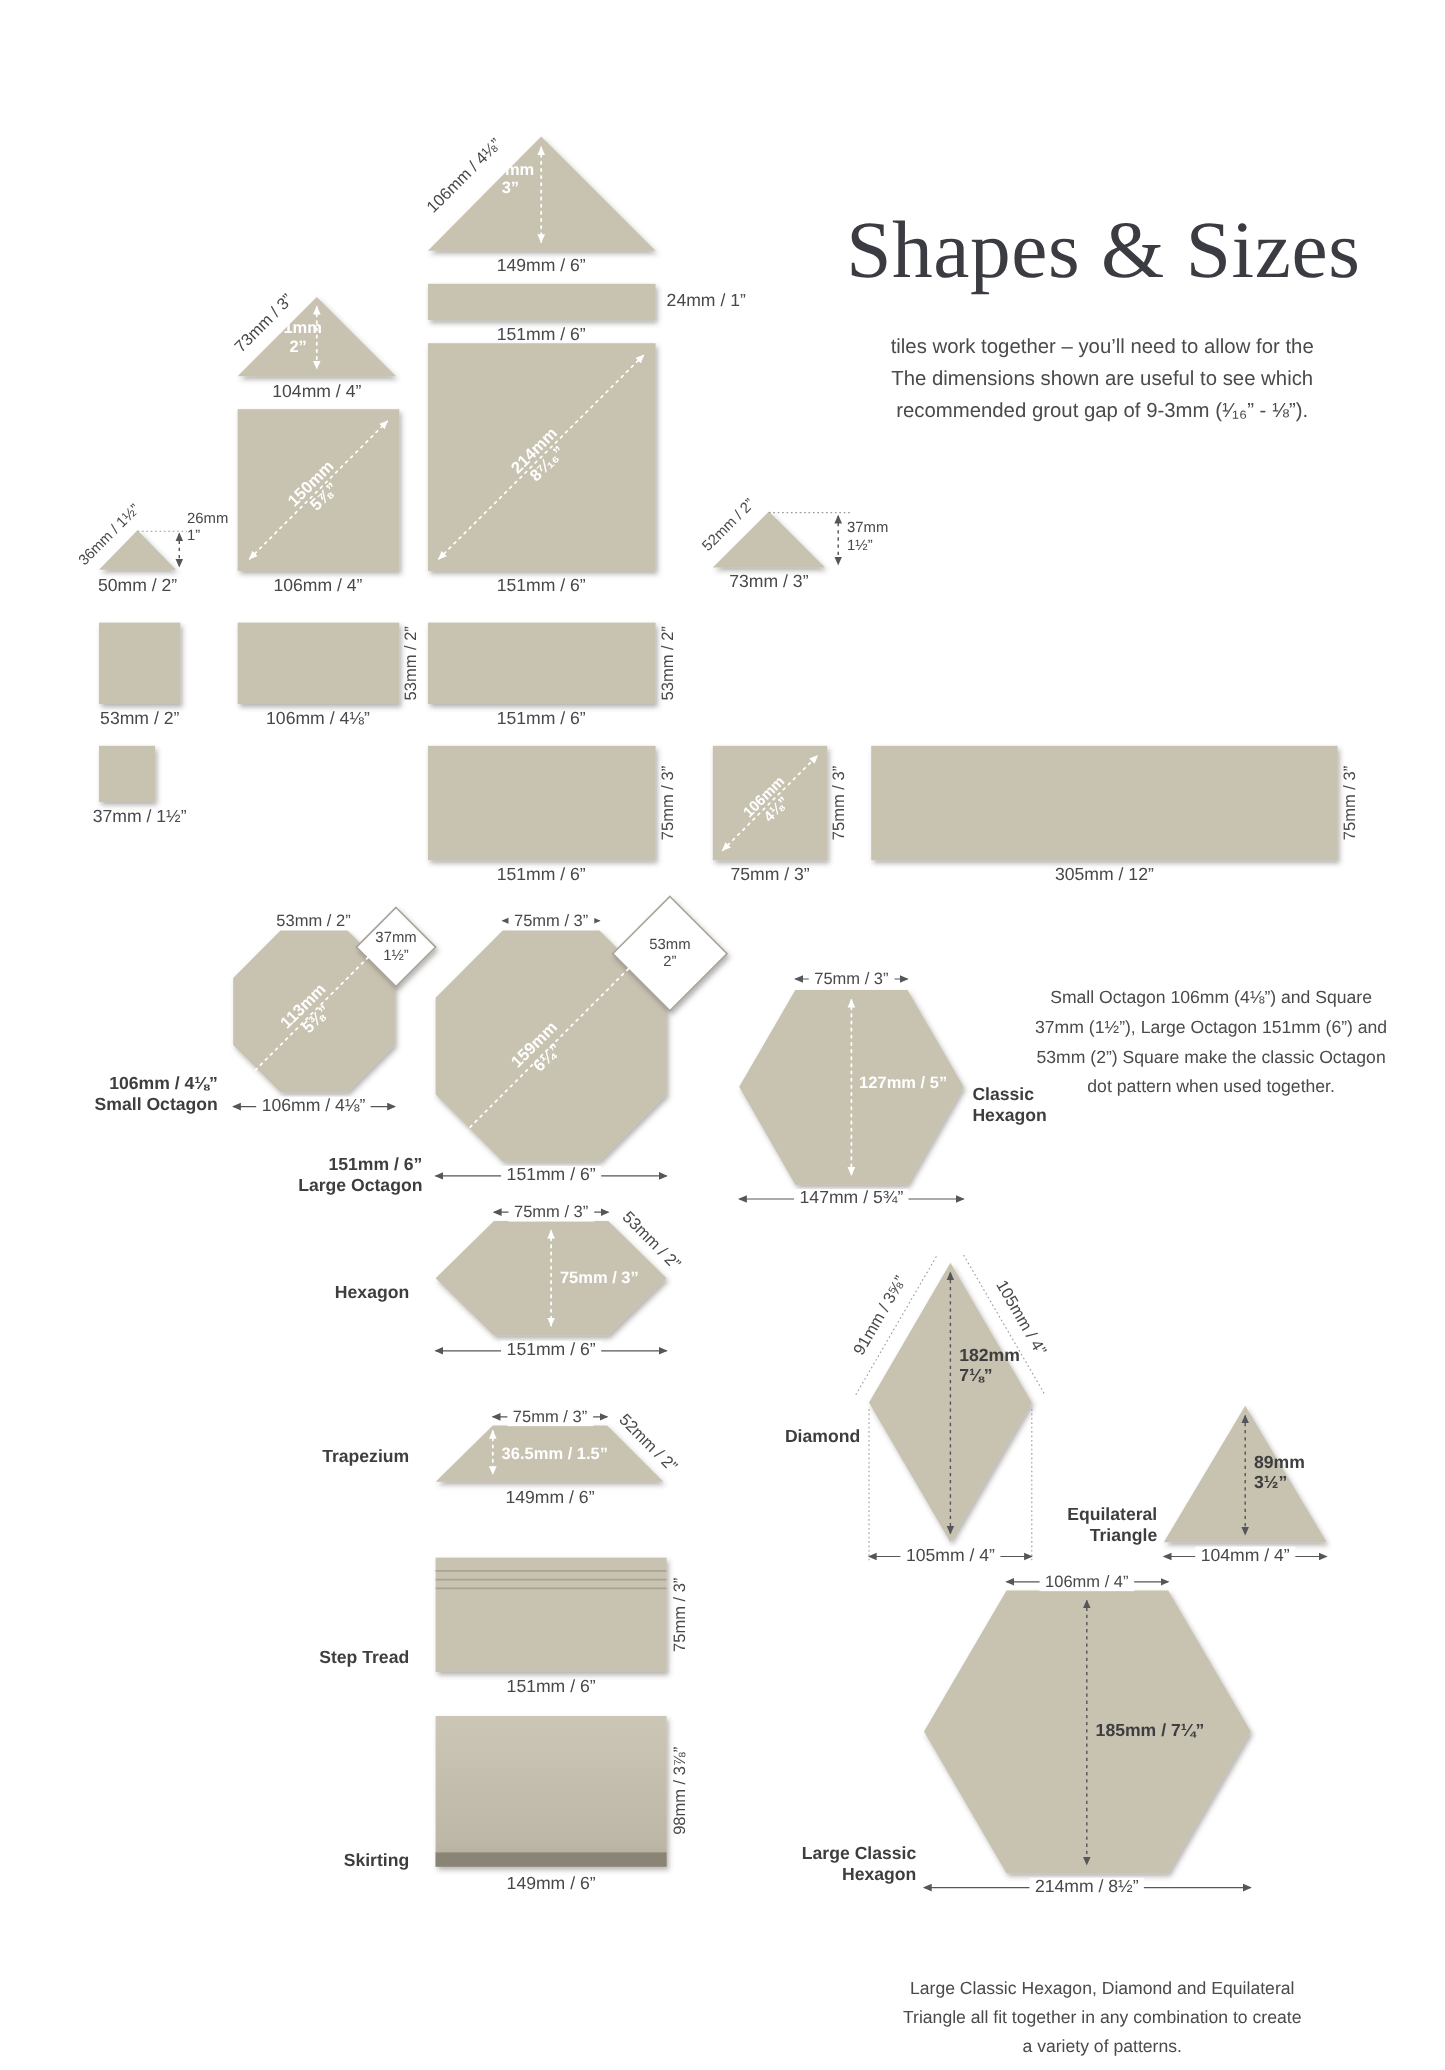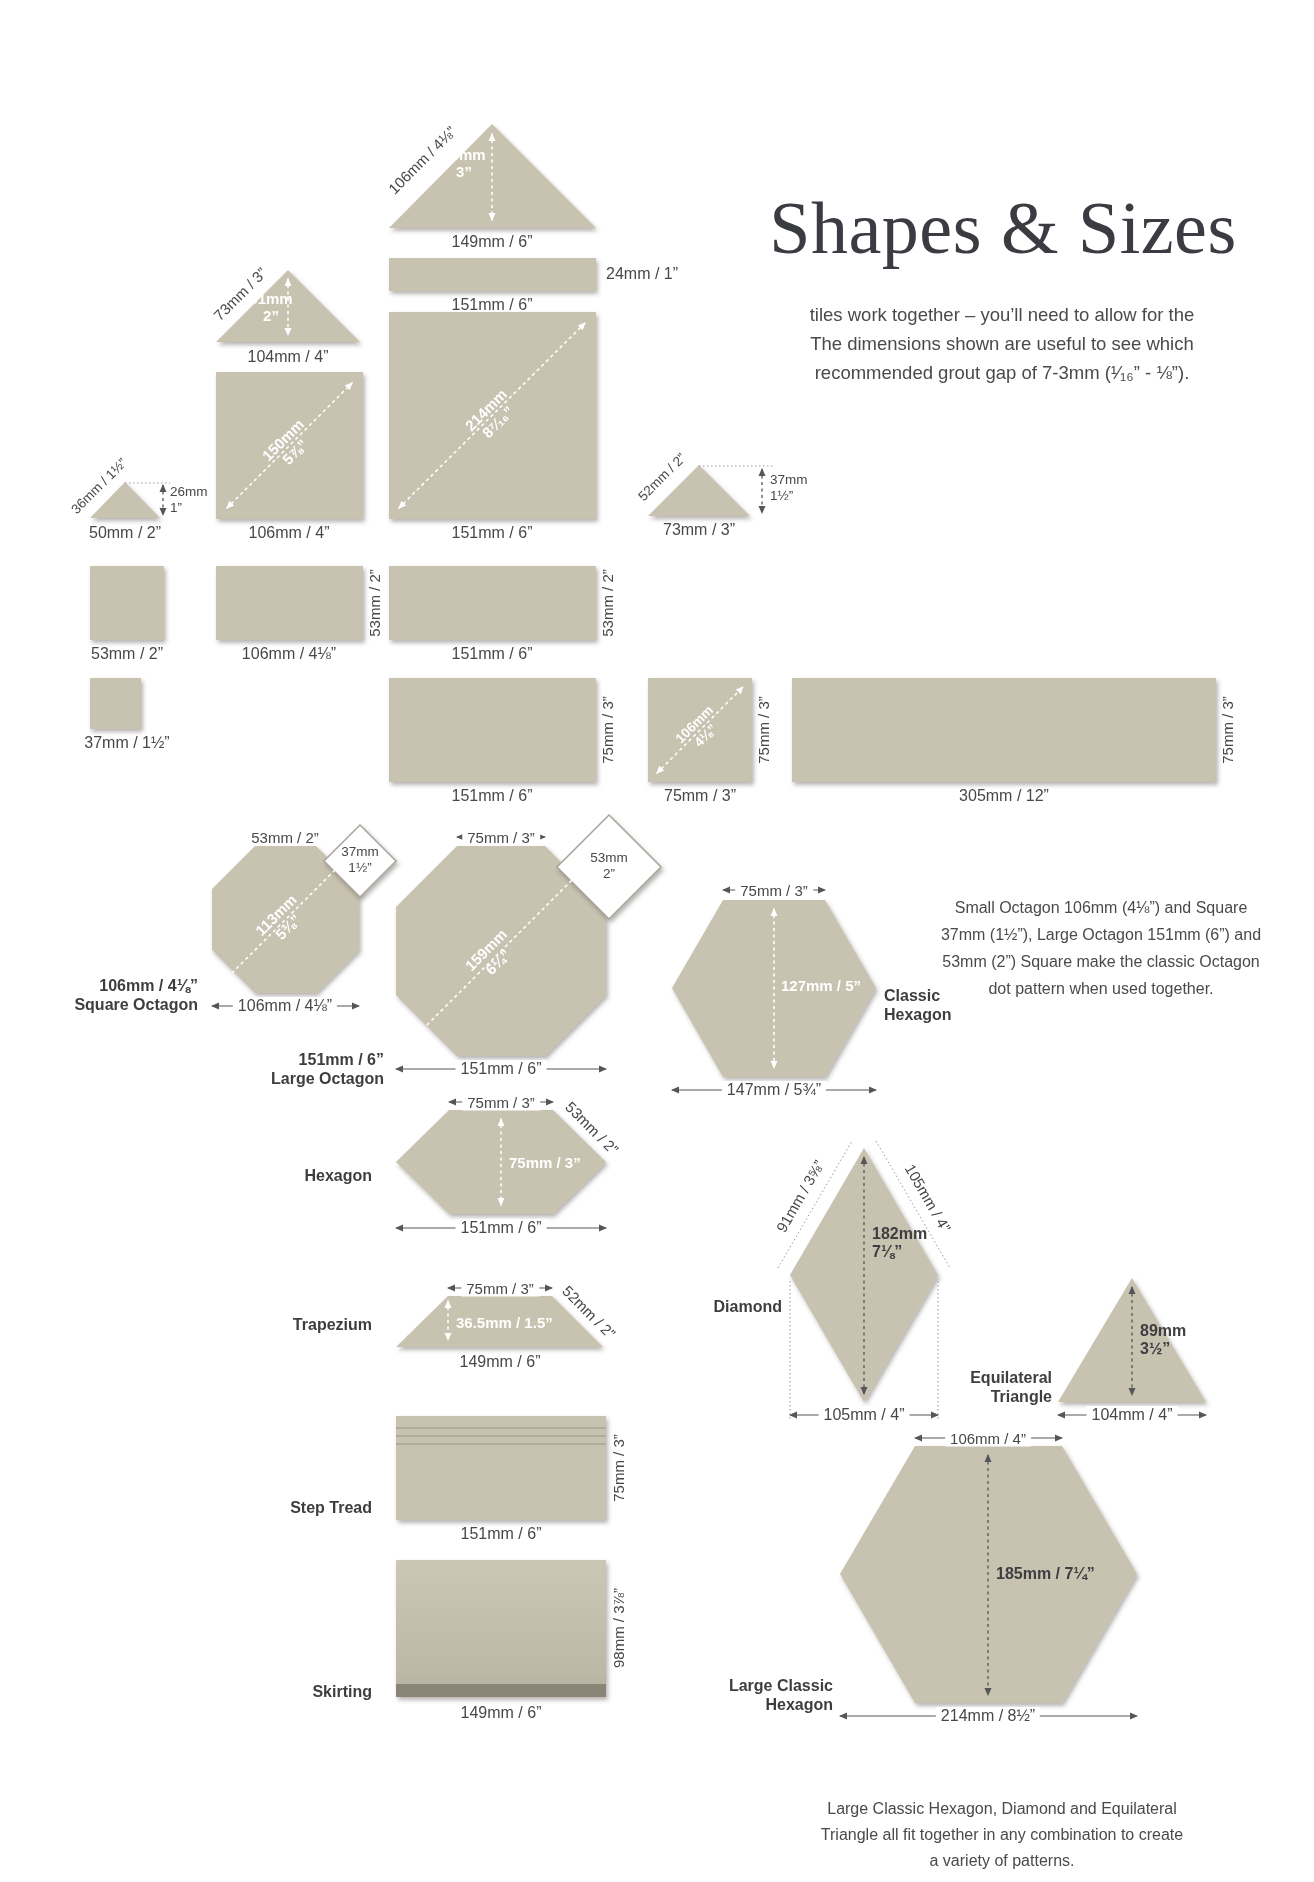--- a/index.html
+++ b/index.html
@@ -132,21 +132,21 @@
       <line x1="938" y1="1281" x2="938" y2="1419"></line>
       <line x1="778" y1="1268" x2="852" y2="1141"></line>
       <line x1="876" y1="1141" x2="950" y2="1268"></line>
     </g>
   </svg>
 
   <div class="lb title tc" style="left:697px;top:186px;width:612px">Shapes &amp; Sizes</div>
   <div class="lb para tc" style="left:786px;top:300px;width:432px">
     <div>tiles work together – you’ll need to allow for the</div>
     <div>The dimensions shown are useful to see which</div>
-    <div>recommended grout gap of 7-3mm (¹⁄₁₆” - ⅛”).</div>
+    <div>recommended grout gap of 9-3mm (¹⁄₁₆” - ⅛”).</div>
   </div>
 
   <div class="lb sm" style="left:422px;top:160px;transform:translate(-50%,-50%) rotate(-45deg)">106mm / 4⅛”</div>
   <div class="lb w tc two" style="left:464px;top:163px;transform:translate(-50%,-50%)">
     <div>75mm</div>
     <div>3”</div>
   </div>
   <div class="lb ctr" style="left:492px;top:242px">149mm / 6”</div>
 
   <div class="lb cy" style="left:606px;top:274px">24mm / 1”</div>
@@ -165,21 +165,21 @@
   </div>
   <div class="lb ctr" style="left:492px;top:533px">151mm / 6”</div>
 
   <div class="lb w tc two" style="left:289px;top:446px;transform:translate(-50%,-50%) rotate(-45deg)">
     <div>150mm</div>
     <div>5⅞”</div>
   </div>
   <div class="lb ctr" style="left:289px;top:533px">106mm / 4”</div>
 
   <div class="lb xs" style="left:99px;top:486px;transform:translate(-50%,-50%) rotate(-45deg)">36mm / 1½”</div>
-  <div class="lb xs two" style="left:170px;top:484px">
+  <div class="lb xs two" style="left:170px;top:463px">
     <div>26mm</div>
     <div>1”</div>
   </div>
   <div class="lb ctr" style="left:125px;top:533px">50mm / 2”</div>
 
   <div class="lb xs" style="left:662px;top:477px;transform:translate(-50%,-50%) rotate(-45deg)">52mm / 2”</div>
   <div class="lb xs two" style="left:770px;top:472px">
     <div>37mm</div>
     <div>1½”</div>
   </div>
@@ -204,21 +204,21 @@
   <div class="lb sm" style="left:1227px;top:730px;transform:translate(-50%,-50%) rotate(-90deg)">75mm / 3”</div>
 
   <div class="lb ctr bg sm" style="left:285px;top:837px">53mm / 2”</div>
   <div class="lb w tc two" style="left:282px;top:921px;transform:translate(-50%,-50%) rotate(-45deg)">
     <div>113mm</div>
     <div>5⅜”</div>
   </div>
   <div class="lb ctr bg" style="left:285px;top:1006px">106mm / 4⅛”</div>
   <div class="lb b tr nameblock" style="right:1116px;top:976px">
     <div>106mm / 4⅛”</div>
-    <div>Square Octagon</div>
+    <div>Small Octagon</div>
   </div>
   <div class="lb xs tc two ctr" style="left:360px;top:860px">
     <div>37mm</div>
     <div>1½”</div>
   </div>
 
   <div class="lb ctr bg sm" style="left:501px;top:837px">75mm / 3”</div>
   <div class="lb w tc two" style="left:492px;top:956px;transform:translate(-50%,-50%) rotate(-45deg)">
     <div>159mm</div>
     <div>6¼”</div>

